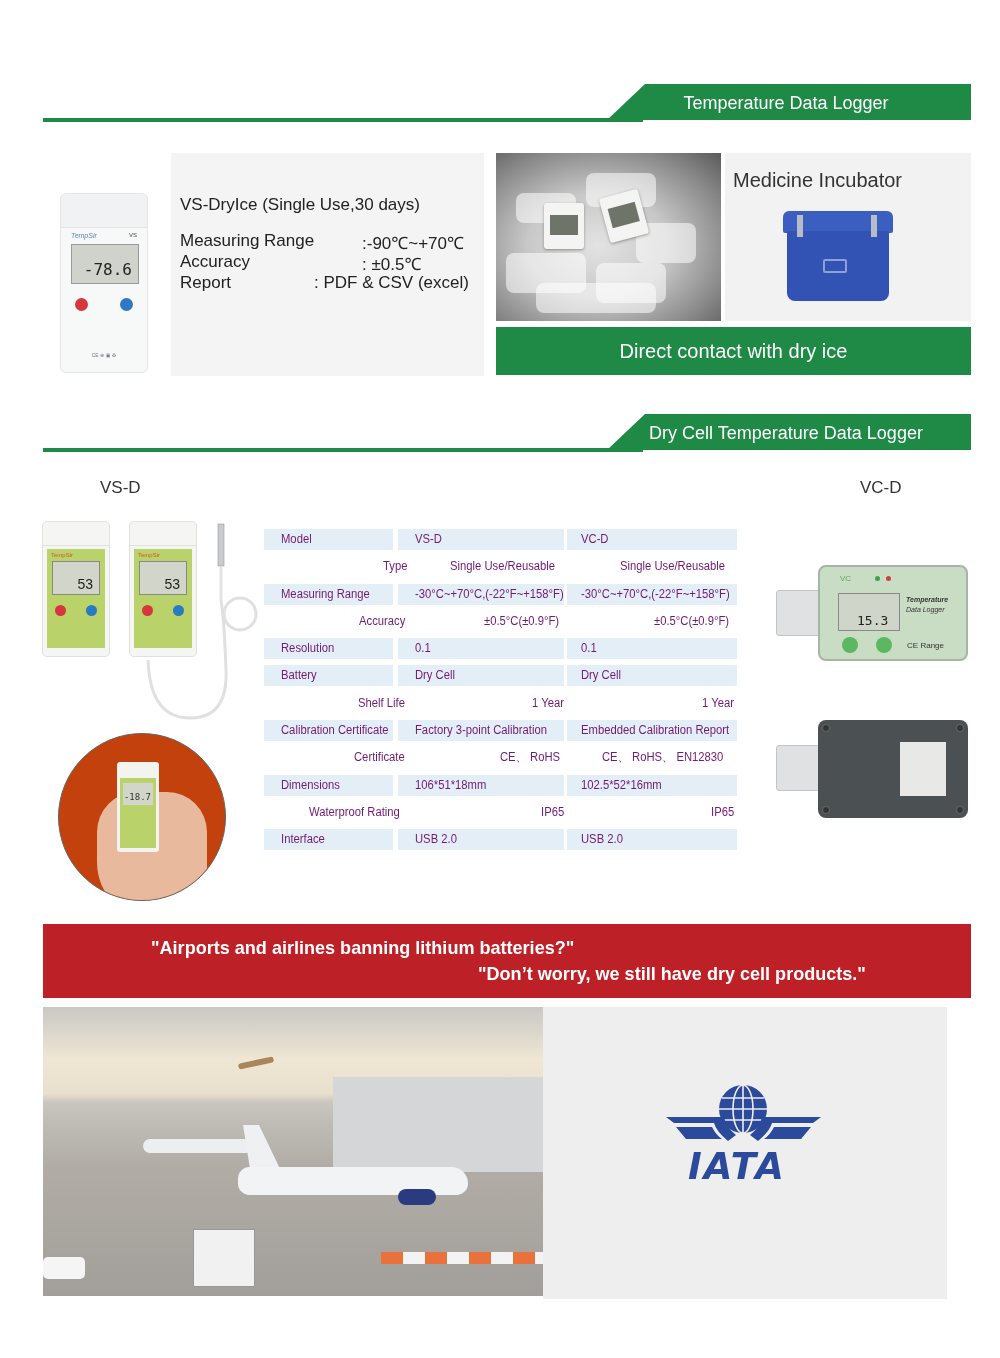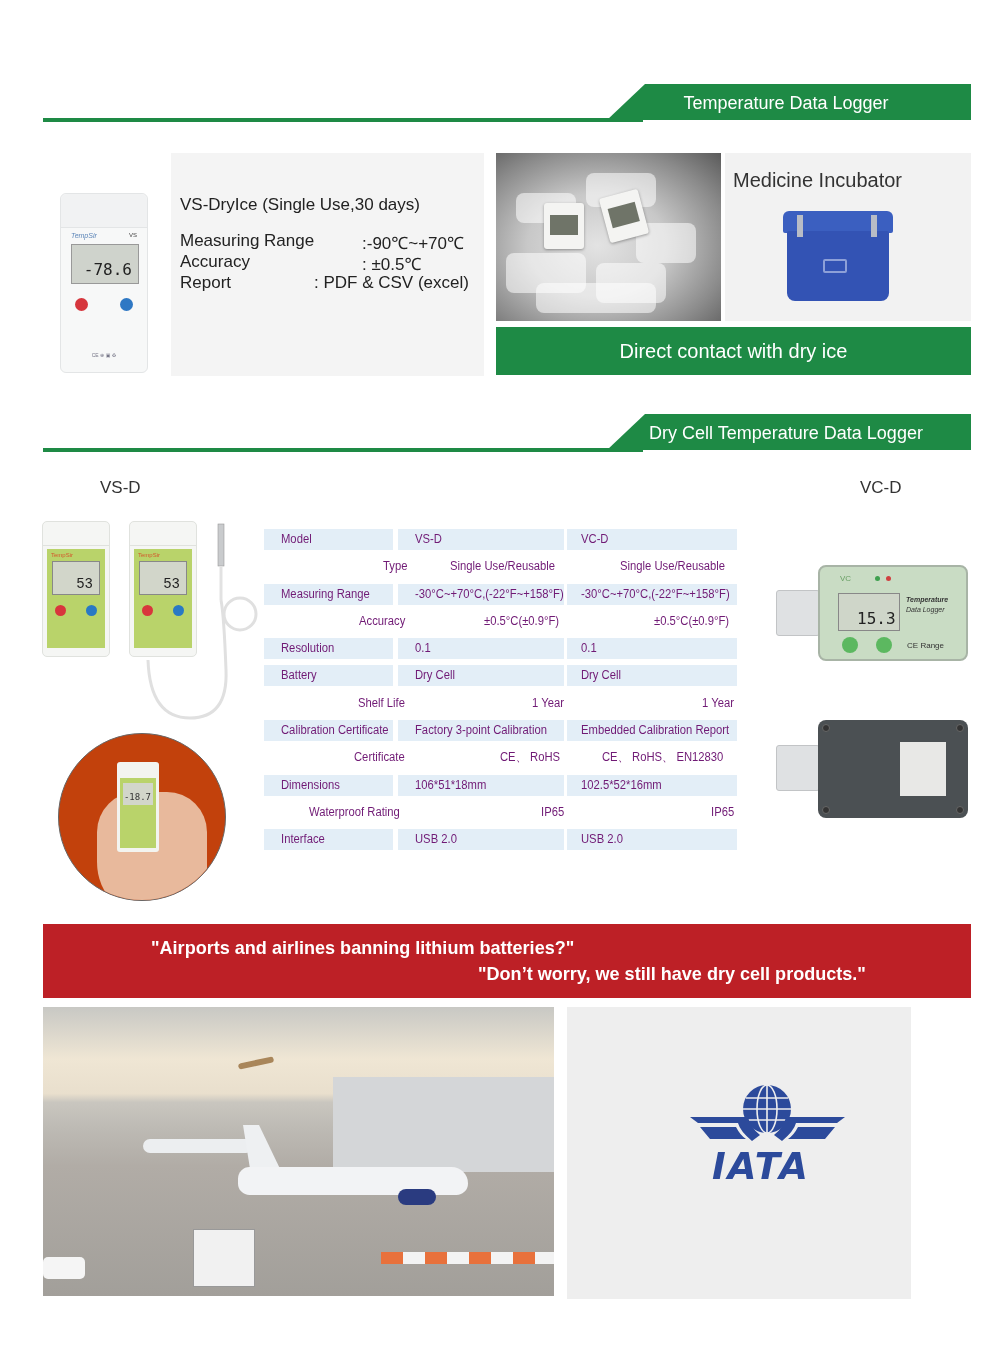--- a/index.html
+++ b/index.html
@@ -70,37 +70,37 @@
   .table .row.shade .cell span { transform: scaleX(0.9); }
   .table .row:not(.shade) .cell { transform: none; text-align: right; }
   .table .row:not(.shade) .cell span { transform: scaleX(0.9); }
 
   
   .vsd { position: absolute; width: 68px; height: 136px; background: #f5f6f4; border: 1px solid #e0e2de; border-radius: 5px; }
   .vsd .cap { position: absolute; left: 0; right: 0; top: 0; height: 24px; border-bottom: 1px solid #e0e2de; }
   .vsd .face { position: absolute; left: 4px; right: 4px; top: 27px; bottom: 8px; background: #b9d36a; }
   .vsd .brand { position: absolute; left: 4px; top: 3px; font-size: 6px; color: #d4572b; }
   .vsd .lcd { position: absolute; left: 5px; top: 12px; right: 5px; height: 34px; background: #d2d6ca; border: 1px solid #888; }
-  .vsd .lcd .r { position: absolute; right: 6px; bottom: 2px; font-size: 14px; color: #222; font-family: Liberation Mono, monospace; }
+  .vsd .lcd .r { position: absolute; right: 6px; bottom: 2px; font-size: 14px; color: #222; font-family: Liberation Sans, sans-serif; }
   .vsd .br { position: absolute; left: 8px; top: 56px; width: 11px; height: 11px; border-radius: 50%; background: #d8363c; }
   .vsd .bb { position: absolute; right: 8px; top: 56px; width: 11px; height: 11px; border-radius: 50%; background: #2979c4; }
 
   .probe-cable { position: absolute; left: 140px; top: 520px; width: 120px; height: 210px; }
 
   .hand-circle { position: absolute; left: 58px; top: 733px; width: 168px; height: 168px; border-radius: 50%; border: 1px solid #666; background: #c2410c; overflow: hidden; }
   .hand-circle .hand { position: absolute; left: 38px; top: 58px; width: 110px; height: 130px; background: #e8b99c; border-radius: 40px 40px 20px 60px; }
   .hand-circle .dev { position: absolute; left: 58px; top: 28px; width: 42px; height: 90px; background: #f3f4f0; border-radius: 3px; }
   .hand-circle .dev .face { position: absolute; left: 3px; right: 3px; top: 16px; bottom: 4px; background: #b9d36a; }
   .hand-circle .dev .lcd { position: absolute; left: 3px; right: 3px; top: 5px; height: 22px; background: #d2d6ca; font-size: 9px; text-align: right; padding-right: 2px; line-height: 28px; font-family: "DejaVu Sans Mono", monospace; }
 
   .vcd-front { position: absolute; left: 818px; top: 565px; width: 150px; height: 96px; background: #c9dcc4; border: 2px solid #a8b4a6; border-radius: 8px; }
   .vcd-back { position: absolute; left: 818px; top: 720px; width: 150px; height: 98px; background: #4b5053; border-radius: 8px; }
   .usb { position: absolute; width: 44px; height: 46px; background: #dfe1e3; border: 1px solid #c2c4c6; border-radius: 3px; }
   .vcd-front .lcd { position: absolute; left: 18px; top: 26px; width: 62px; height: 38px; background: #cfd6c9; border: 1px solid #888; }
-  .vcd-front .lcd .r { position: absolute; left: 18px; bottom: 2px; font-size: 16px; font-family: "DejaVu Sans Mono", monospace; color: #222; }
+  .vcd-front .lcd .r { position: absolute; left: 18px; bottom: 2px; font-size: 13px; font-family: "DejaVu Sans Mono", monospace; color: #222; }
   .vcd-front .vc { position: absolute; left: 20px; top: 7px; font-size: 8px; color: #6aa066; }
   .vcd-front .led-g { position: absolute; left: 55px; top: 9px; width: 5px; height: 5px; border-radius: 50%; background: #3fa04f; }
   .vcd-front .led-r { position: absolute; left: 66px; top: 9px; width: 5px; height: 5px; border-radius: 50%; background: #d04040; }
   .vcd-front .txt { position: absolute; left: 86px; top: 28px; font-size: 7px; font-style: italic; color: #333; line-height: 10px; }
   .vcd-front .b1, .vcd-front .b2 { position: absolute; top: 70px; width: 16px; height: 16px; border-radius: 50%; background: #5cb860; }
   .vcd-front .b1 { left: 22px; } .vcd-front .b2 { left: 56px; }
   .vcd-front .ce { position: absolute; right: 22px; top: 74px; font-size: 8px; color: #333; }
   .vcd-back .label { position: absolute; left: 82px; top: 22px; width: 46px; height: 54px; background: #e8e8e6; }
   .vcd-back .screw { position: absolute; width: 8px; height: 8px; border-radius: 50%; background: #333; border: 1px solid #666; }
 
@@ -115,21 +115,21 @@
   .airport .terminal { position: absolute; left: 290px; top: 70px; width: 221px; height: 95px; background: #d4d6d8; }
   .airport .plane-body { position: absolute; left: 195px; top: 160px; width: 230px; height: 28px; background: #f2f3f5; border-radius: 14px 20px 14px 14px; }
   .airport .plane-tail { position: absolute; left: 200px; top: 118px; width: 40px; height: 50px; background: #eef0f2; clip-path: polygon(0 0, 40% 0, 100% 100%, 20% 100%); }
   .airport .engine { position: absolute; left: 355px; top: 182px; width: 38px; height: 16px; background: #2a3b80; border-radius: 8px; }
   .airport .plane2 { position: absolute; left: 100px; top: 132px; width: 110px; height: 14px; background: #eceef0; border-radius: 7px; }
   .airport .flying { position: absolute; left: 195px; top: 53px; width: 36px; height: 6px; background: #a9865a; border-radius: 3px; transform: rotate(-12deg); }
   .airport .truck { position: absolute; left: 150px; top: 222px; width: 62px; height: 58px; background: #f1f1f1; border: 1px solid #999; }
   .airport .van { position: absolute; left: 0; top: 250px; width: 42px; height: 22px; background: #f5f5f5; border-radius: 5px; }
   .airport .barrier { position: absolute; left: 338px; top: 245px; width: 173px; height: 12px; background: repeating-linear-gradient(90deg, #e8713c 0 22px, #f3f3f3 22px 44px); }
 
-  .iata-panel { position: absolute; left: 567px; top: 1007px; width: 344px; height: 292px; background: #eeeeee; }
+  .iata-panel { position: absolute; left: 543px; top: 1007px; width: 404px; height: 292px; background: #eeeeee; }
   .iata-logo { position: absolute; left: 123px; top: 76px; width: 155px; height: 105px; }
   .iata-text { position: absolute; left: 145px; top: 138px; font-size: 37px; font-weight: bold; font-style: italic; color: #2c4a9b; font-family: "DejaVu Sans", sans-serif; letter-spacing: 2px; }
 </style>
 </head>
 <body>
 
 <div class="sec-header" style="top:84px;">
   <div class="line"></div>
   <div class="tab">Temperature Data Logger</div>
 </div>

